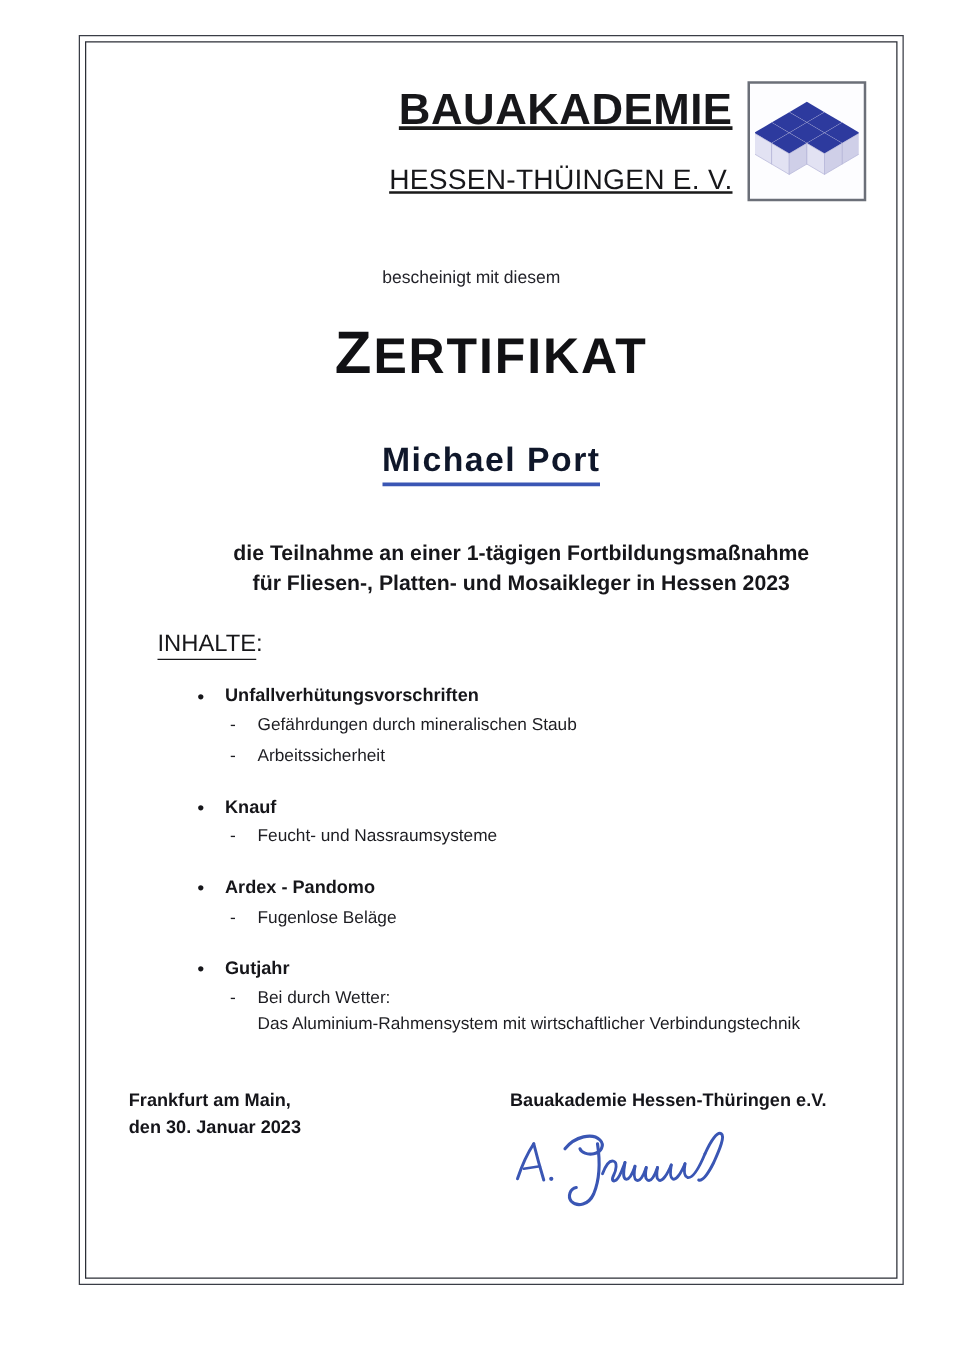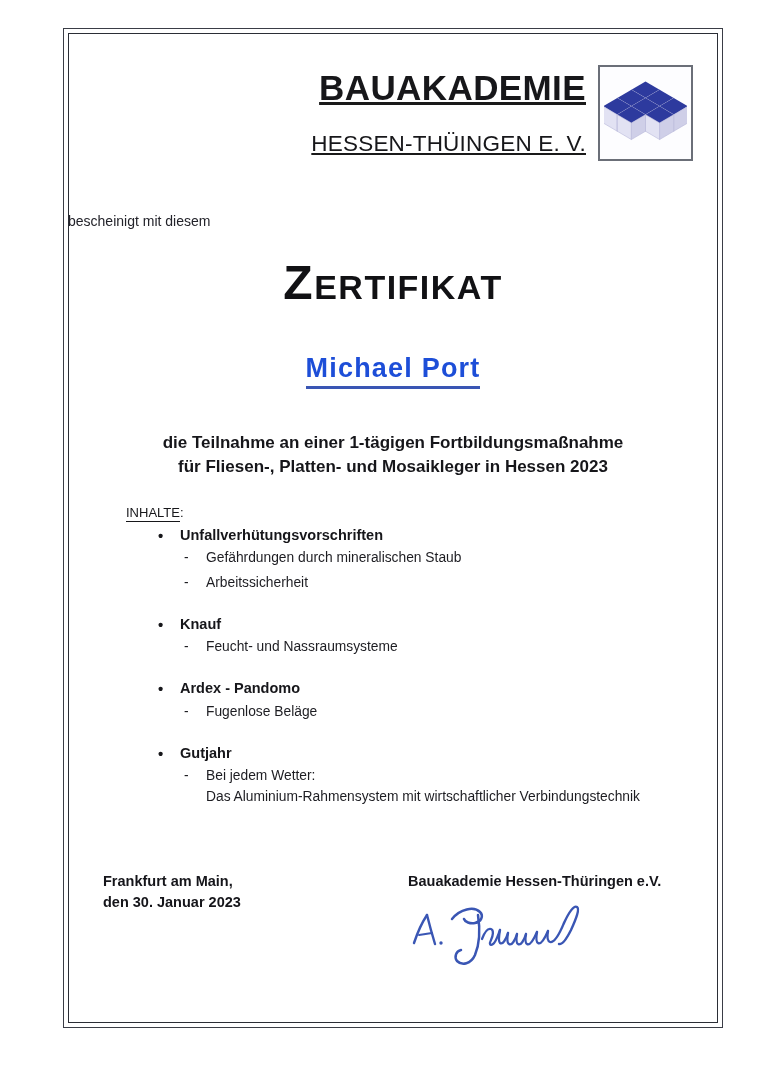--- a/index.html
+++ b/index.html
@@ -94,80 +94,81 @@
     padding: 4px;
   }
   #org-logo svg { display: block; width: 100%; height: 100%; }
 
   
   #intro-line {
     position: absolute;
     left: 0;
     top: 180px;
     width: 618px;
-    text-align: left;
+    text-align: center;
     font-size: 14px;
     color: #23232a;
   }
 
   
   #cert-heading {
     position: absolute;
     left: 0;
     top: 222px;
     width: 650px;
     text-align: center;
     font-weight: bold;
     color: #111114;
     letter-spacing: 1.5px;
   }
   #cert-heading .cap-first { font-size: 48px; }
-  #cert-heading .cap-rest  { font-size: 34px; }
+  #cert-heading .cap-rest  { font-size: 40px; }
 
   
   #recipient-name {
     position: absolute;
     left: 0;
     top: 320px;
     width: 650px;
     text-align: center;
     font-size: 27px;
     font-weight: bold;
-    color: #1d4ed8;
+    color: #0f172a;
     letter-spacing: 1.2px;
   }
   #recipient-name span {
     border-bottom: 3px solid #3a56b4;
     padding-bottom: 3px;
   }
 
   
   #purpose-text {
     position: absolute;
     left: 0;
     top: 398px;
     width: 650px;
     text-align: center;
     font-size: 17px;
     font-weight: bold;
     line-height: 1.42;
     color: #16161a;
+    padding-left: 24px;
   }
 
   
   #contents-block {
     position: absolute;
     left: 58px;
     top: 472px;
     width: 580px;
   }
   #contents-label {
-    font-size: 13px;
+    font-size: 19px;
     color: #17171a;
-    margin-bottom: 6px;
+    margin-bottom: 21px;
   }
   #contents-label .ul { border-bottom: 1.4px solid #17171a; padding-bottom: 1px; }
 
   .topic-group { margin-bottom: 22px; }
   .topic-group:last-child { margin-bottom: 0; }
 
   .topic-head {
     position: relative;
     padding-left: 54px;
     font-size: 14.5px;
@@ -306,21 +307,21 @@
         <div class="topic-group">
           <div class="topic-head"><span class="bullet">•</span><span>Knauf</span></div>
           <div class="topic-sub"><span class="dash">-</span><span>Feucht- und Nassraumsysteme</span></div>
         </div>
         <div class="topic-group">
           <div class="topic-head"><span class="bullet">•</span><span>Ardex - Pandomo</span></div>
           <div class="topic-sub"><span class="dash">-</span><span>Fugenlose Beläge</span></div>
         </div>
         <div class="topic-group">
           <div class="topic-head"><span class="bullet">•</span><span>Gutjahr</span></div>
-          <div class="topic-sub"><span class="dash">-</span><span>Bei jedem Wetter:</span><span class="sub-cont">Das Aluminium-Rahmensystem mit wirtschaftlicher Verbindungstechnik</span></div>
+          <div class="topic-sub"><span class="dash">-</span><span>Bei durch Wetter:</span><span class="sub-cont">Das Aluminium-Rahmensystem mit wirtschaftlicher Verbindungstechnik</span></div>
         </div>
       </div>
   </div>
 
   <div id="signature-area">
 
     <div id="place-date">
       <div>Frankfurt am Main,</div>
       <div>den 30. Januar 2023</div>
     </div>

